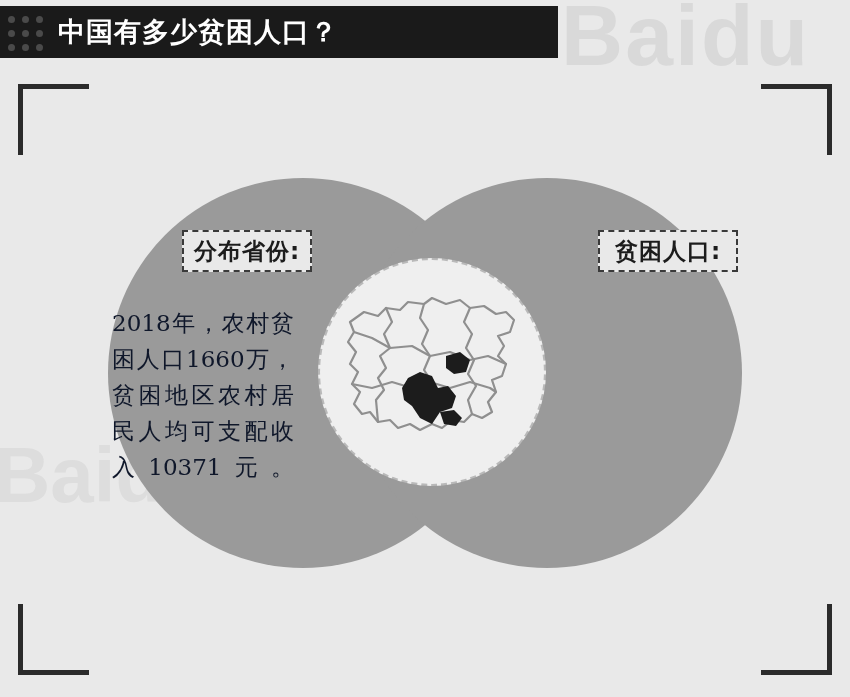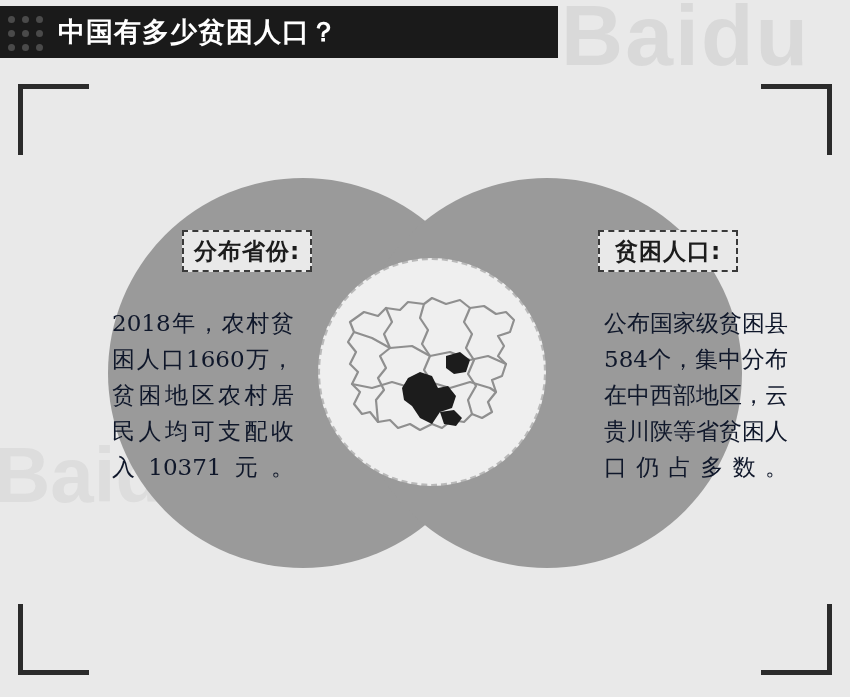--- a/index.html
+++ b/index.html
@@ -214,16 +214,15 @@
         <path d="M126,96 L140,92 L150,100 L146,112 L134,114 L126,108 Z"></path>
         <path d="M120,152 L134,150 L142,158 L136,166 L124,164 Z"></path>
       </g>
     </svg>
   </div>
 
   <div class="circle-label left">分布省份:</div>
   <div class="circle-body left">2018年，农村贫困人口1660万，贫困地区农村居民人均可支配收入10371元。</div>
 
   <div class="circle-label right">贫困人口:</div>
-  <div class="circle-body right">公布国家级贫困县584个，集中分布在中西部地区，云贵川陕等省贫困人口仍占多数。</div>
 </div>
 
 <span class="sr-only">中国地图，贫困分布区域高亮</span>
 
 </body></html>

